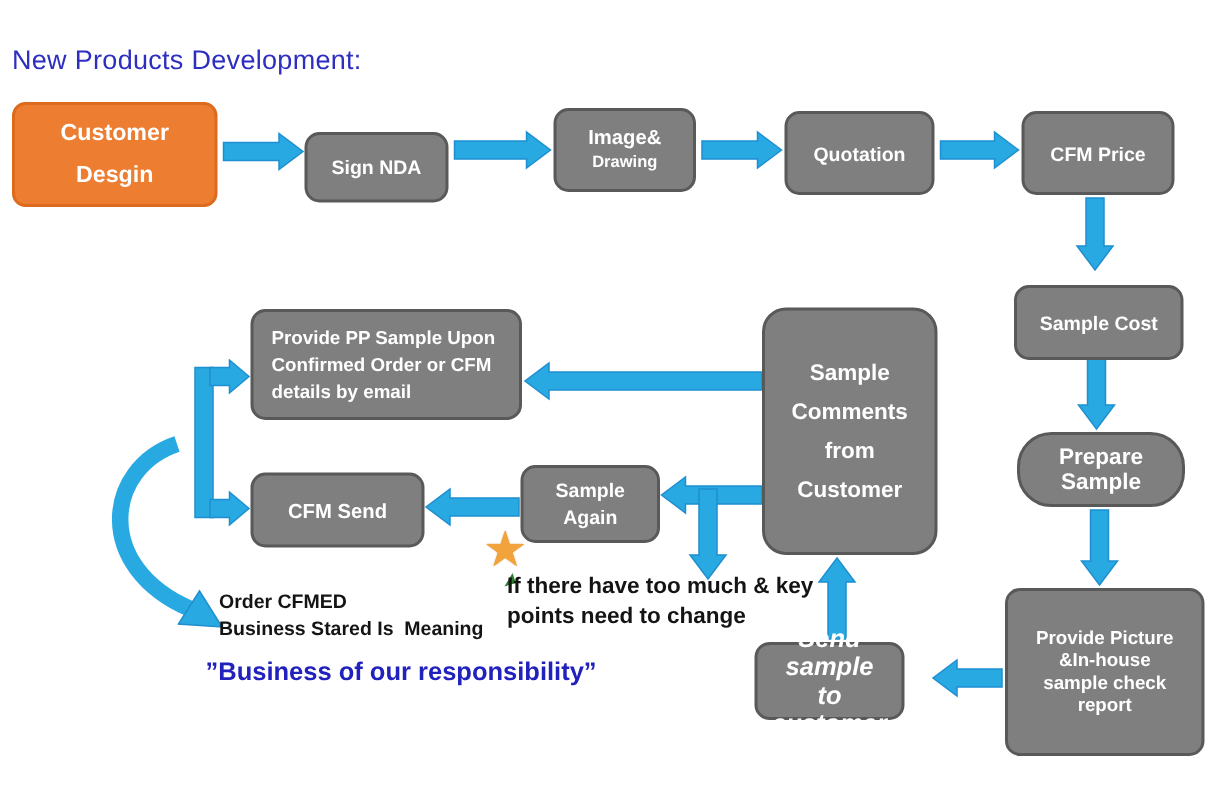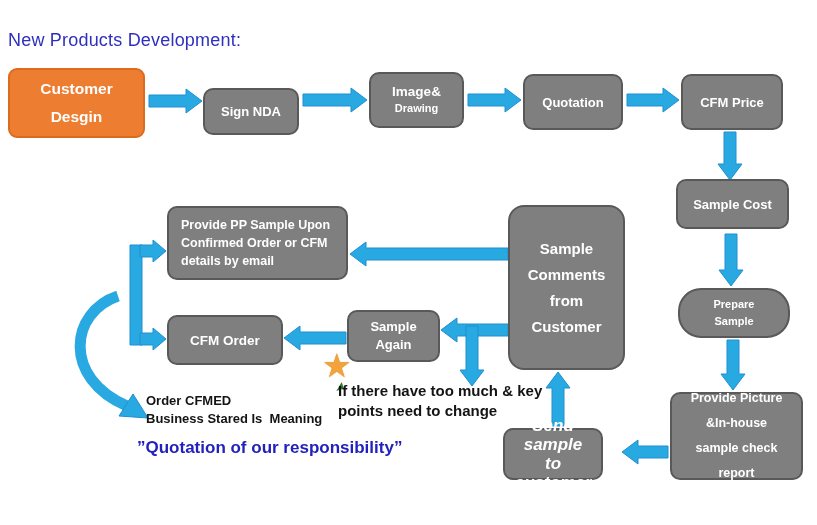--- a/index.html
+++ b/index.html
@@ -18,23 +18,23 @@
     text-align:center;white-space:pre-line;
   }
   #node-customer{left:8px;top:68px;width:137px;height:70px;font-size:15.5px;line-height:28px;
     background:var(--orange);border-color:#DD6B1D;border-radius:9px;}
   #node-sign-nda{left:203px;top:76px;width:96px;height:47px;font-size:13px;margin-top:12px;}
   #node-image-drawing{left:369px;top:72px;width:95px;height:56px;flex-direction:column;line-height:16px;}
   #node-image-drawing .l1{font-size:13.5px;}
   #node-image-drawing .l2{font-size:11px;}
   #node-quotation{left:523px;top:74px;width:100px;height:56px;font-size:13px;}
   #node-cfm-price{left:681px;top:74px;width:102px;height:56px;font-size:13px;}
-  #node-sample-cost{left:676px;top:179px;width:113px;height:50px;font-size:13px;}
-  #node-prepare-sample{left:678px;top:288px;width:112px;height:50px;font-size:11px;line-height:17px;border-radius:23px;}
-  #node-provide-picture{left:670px;top:392px;width:133px;height:88px;font-size:12.5px;line-height:25px;}
+  #node-sample-cost{left:676px;top:190px;width:113px;height:50px;font-size:13px;}
+  #node-prepare-sample{left:678px;top:288px;width:112px;height:50px;font-size:15px;line-height:17px;border-radius:23px;}
+  #node-provide-picture{left:670px;top:392px;width:133px;height:112px;font-size:12.5px;line-height:15px;}
   #node-send-sample{left:503px;top:428px;width:100px;height:52px;font-size:17px;line-height:19px;font-style:italic;}
   #node-sample-comments{left:508px;top:205px;width:117px;height:165px;font-size:15px;line-height:26px;border-radius:16px;}
   #node-provide-pp{left:167px;top:206px;width:181px;height:74px;font-size:12.5px;line-height:18px;
     justify-content:flex-start;text-align:left;padding-left:12px;}
   #node-cfm-order{left:167px;top:315px;width:116px;height:50px;font-size:13.5px;}
   #node-sample-again{left:347px;top:310px;width:93px;height:52px;font-size:13px;line-height:18px;}
   .arrow{fill:var(--arrow-blue);stroke:#1E8FD1;stroke-width:1;}
   .swoosh{fill:none;stroke:var(--arrow-blue);stroke-width:11;}
   #arrow-layer{position:absolute;left:0;top:0;}
   .note{position:absolute;white-space:pre-wrap;font-weight:bold;color:var(--note-black);}
@@ -104,29 +104,29 @@
 
   <div class="node" id="node-sample-comments">Sample
 Comments
 from
 Customer</div>
 
   <div class="node" id="node-provide-pp">Provide PP Sample Upon
 Confirmed Order or CFM
 details by email</div>
 
-  <div class="node" id="node-cfm-order">CFM Order</div>
+  <div class="node" id="node-cfm-order">CFM Send</div>
 
   <div class="node" id="node-sample-again">Sample
 Again</div>
 
   <span id="star">★</span>
   <span id="star-green"></span>
 
   <div class="note" id="note-condition">If there have too much &amp; key
 points need to change</div>
 
   <div class="note" id="note-order">Order CFMED
 Business Stared Is  Meaning</div>
 
-  <div class="note" id="note-responsibility">”Quotation of our responsibility”</div>
+  <div class="note" id="note-responsibility">”Business of our responsibility”</div>
 
 </div>
 
 </body></html>

